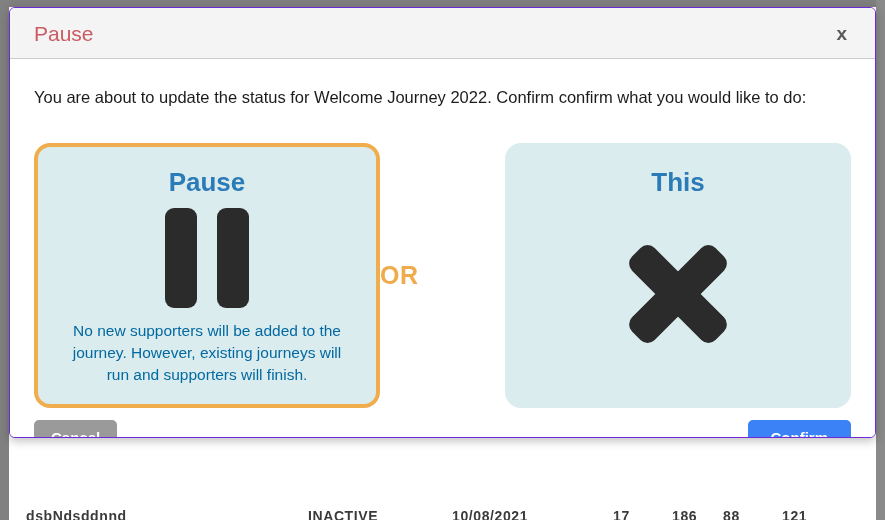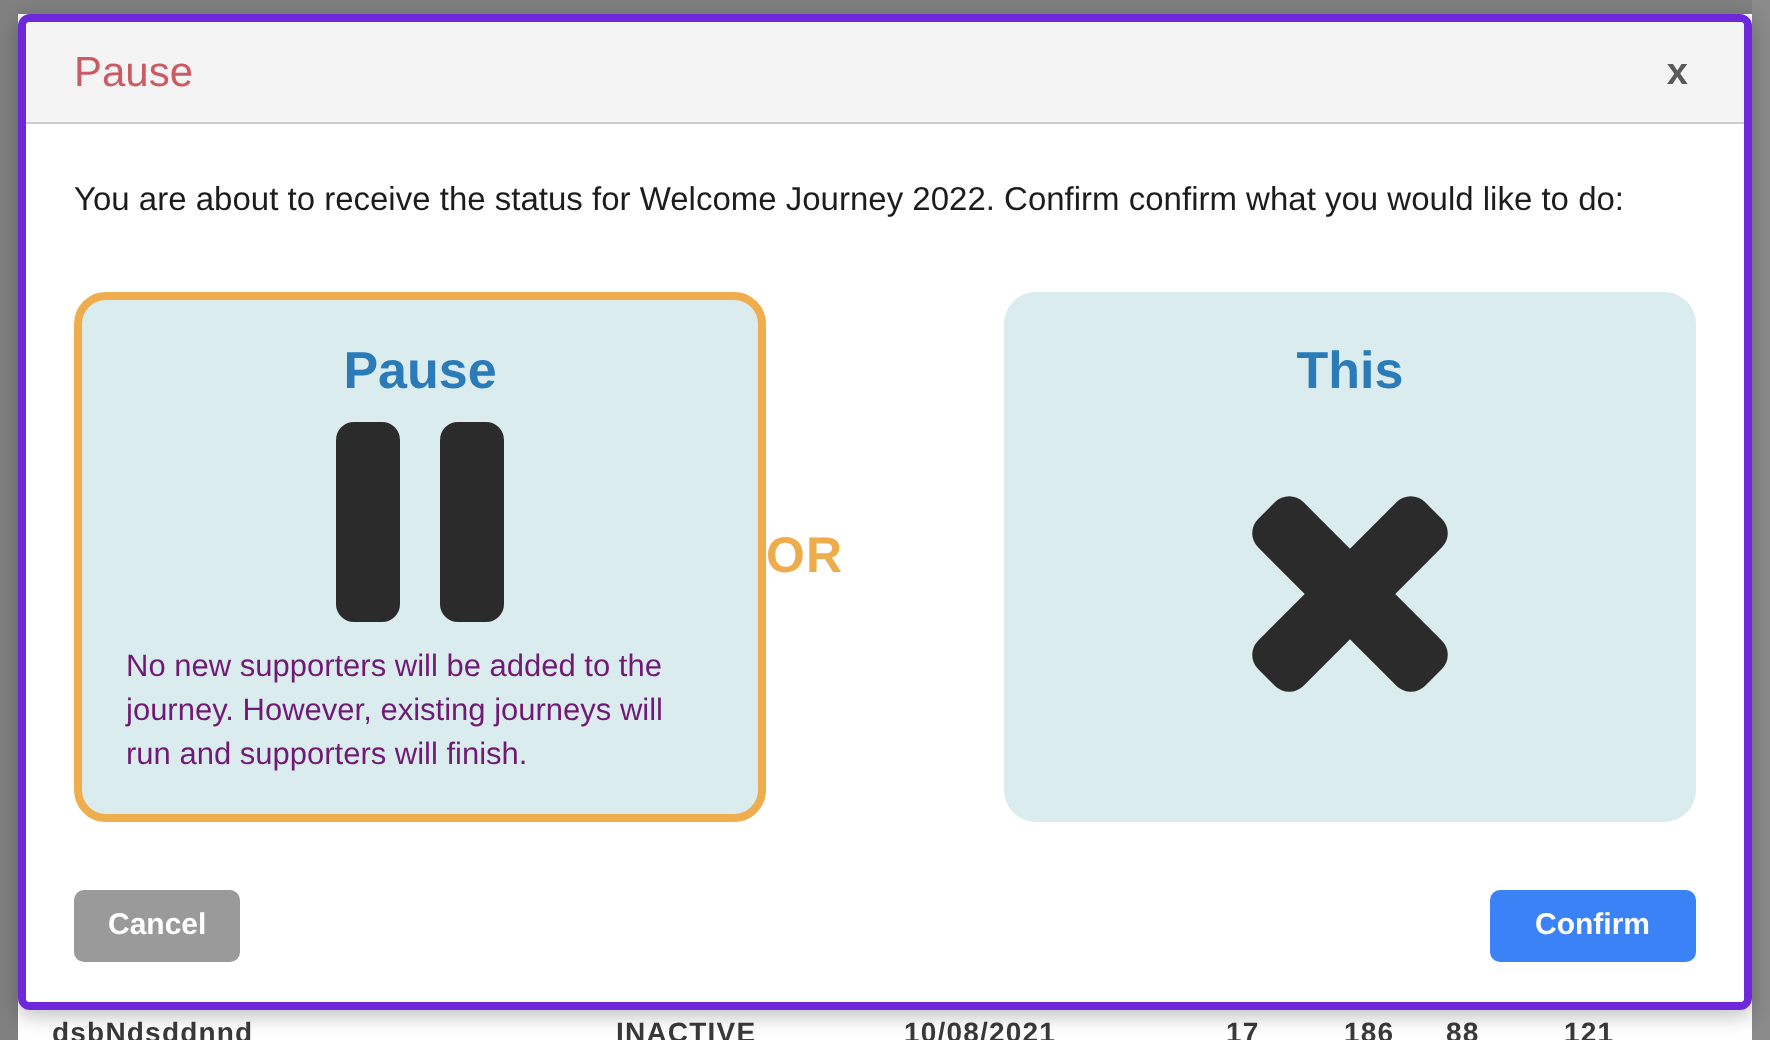--- a/index.html
+++ b/index.html
@@ -87,23 +87,23 @@
     background: #7f7f7f;
     z-index: 1;
   }
 
   
   .modal {
     position: absolute;
     left: 9px;
     top: 7px;
     width: 867px;
-    height: 498px;
+    height: 431px;
     background: #ffffff;
-    border: 4px solid #6d28d9;
+    border: 1px solid #6d28d9;
     border-radius: 6px;
     box-sizing: border-box;
     box-shadow: 0 3px 10px rgba(0,0,0,0.25);
     z-index: 2;
     display: flex;
     flex-direction: column;
     overflow: hidden;
   }
 
   .modal-header {
@@ -183,22 +183,22 @@
   }
   .card-icon {
     flex: 1;
     display: flex;
     align-items: center;
     justify-content: center;
     width: 100%;
   }
   .card-desc {
     font-size: 15.5px;
-    color: #701a75;
-    text-align: left;
+    color: #0369a1;
+    text-align: center;
     line-height: 1.42;
     margin: 0 0 6px 0;
     padding: 0 4px;
   }
 
   .or-divider {
     flex: 1;
     text-align: left;
     font-size: 25px;
     font-weight: bold;
@@ -260,21 +260,21 @@
 
 <div class="modal">
 
   <div class="modal-header">
     <div class="modal-title">Pause</div>
     <button class="modal-close">x</button>
   </div>
 
   <div class="modal-body">
 
-    <p class="intro-text"><span>You are about to receive the status for </span><b>Welcome Journey 2022</b><span>. Confirm confirm what you would like to do:</span></p>
+    <p class="intro-text"><span>You are about to update the status for </span><b>Welcome Journey 2022</b><span>. Confirm confirm what you would like to do:</span></p>
 
     <div class="choices">
 
       <div class="card selected">
         <div class="card-title">Pause</div>
         <div class="card-icon">
           <svg width="96" height="108" viewBox="0 0 96 108" aria-hidden="true">
             <rect x="6" y="4" width="32" height="100" rx="9" ry="9" fill="#2b2b2b"></rect>
             <rect x="58" y="4" width="32" height="100" rx="9" ry="9" fill="#2b2b2b"></rect>
           </svg>

